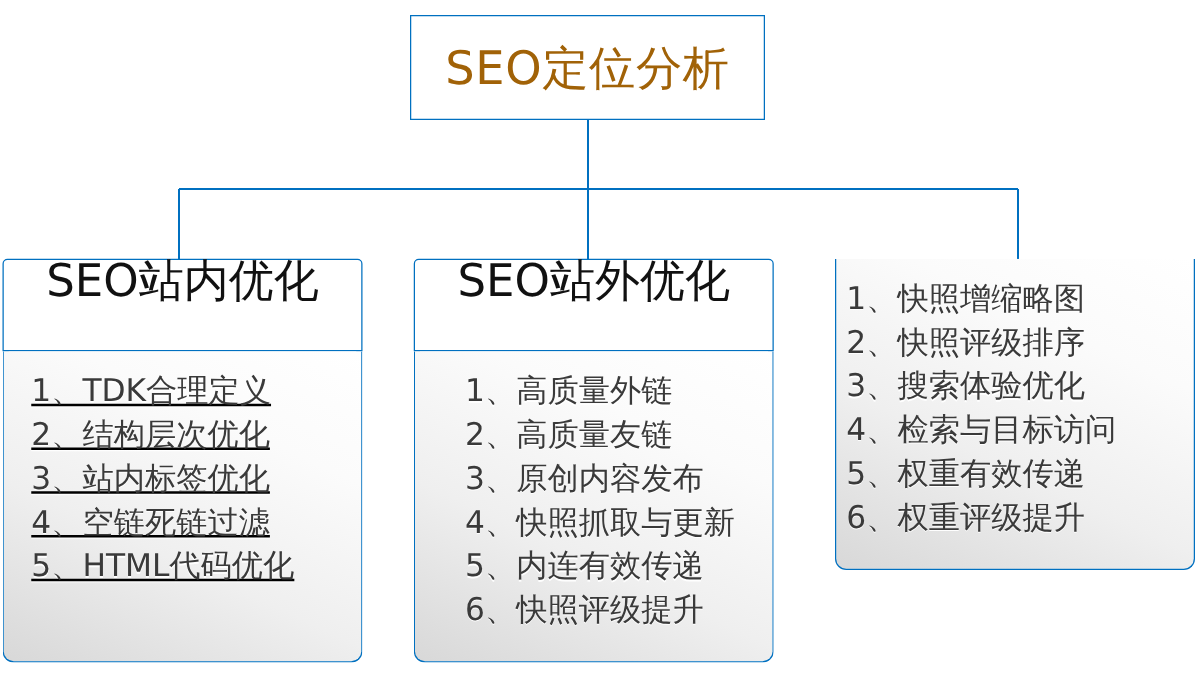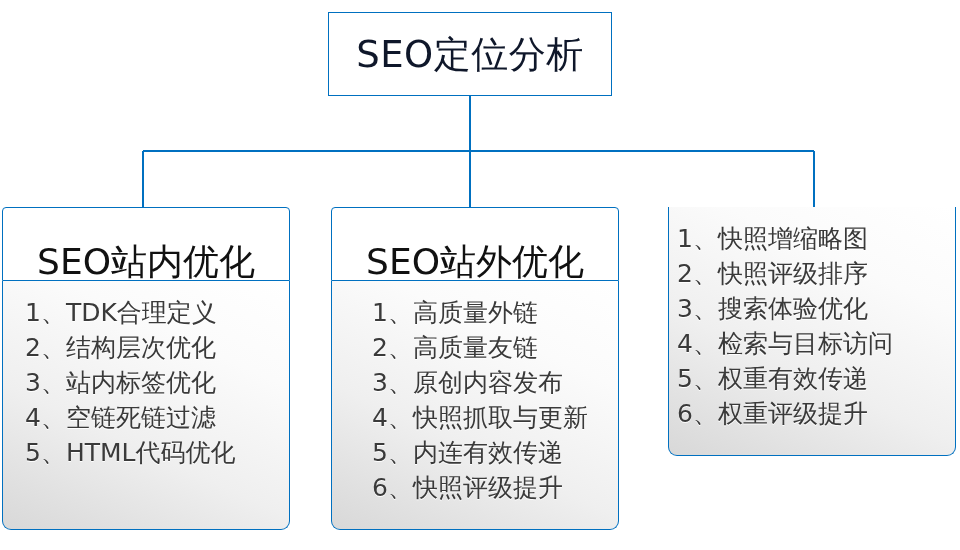--- a/index.html
+++ b/index.html
@@ -38,39 +38,39 @@
     height: 84px;
     box-sizing: border-box;
     border: 1.6px solid #0070C0;
     background: #ffffff;
     display: flex;
     align-items: center;
     justify-content: center;
   }
   .root-label {
     font-size: 37px;
-    color: #0f172a;
+    color: #a16207;
     letter-spacing: 0.5px;
     line-height: 1;
     white-space: nowrap;
   }
 
   
   .branch {
     position: absolute;
     top: 207px;
   }
   .branch-head {
     box-sizing: border-box;
     border: 1.6px solid #0070C0;
     border-radius: 4px 4px 0 0;
     background: #ffffff;
     height: 74px;
     display: flex;
-    align-items: flex-end;
+    align-items: flex-start;
     justify-content: center;
   }
   .branch-head-label {
     font-size: 36px;
     color: #111111;
     line-height: 1;
     white-space: nowrap;
   }
   .branch-body {
     box-sizing: border-box;
@@ -94,21 +94,21 @@
     line-height: 35px;
     white-space: nowrap;
     text-shadow: 0 1px 0 rgba(255,255,255,0.95);
   }
 
   
   #branch-1 { left: 2px;   width: 288px; }
   #branch-2 { left: 331px; width: 288px; }
   #branch-3 { left: 668px; width: 288px; }
 
-  #branch-1 .item-list { padding-left: 22px; }
+  #branch-1 .item-list { padding-left: 22px; text-decoration: underline; }
   #branch-2 .item-list { padding-left: 40px; }
   #branch-3 .item-list { padding-left: 8px; }
 </style>
 </head>
 <body>
 
 <div id="diagram">
 
   <svg id="connectors" viewBox="0 0 960 550" width="960" height="550">
     <g stroke="#0070C0" stroke-width="1.6" fill="none" shape-rendering="crispEdges">

